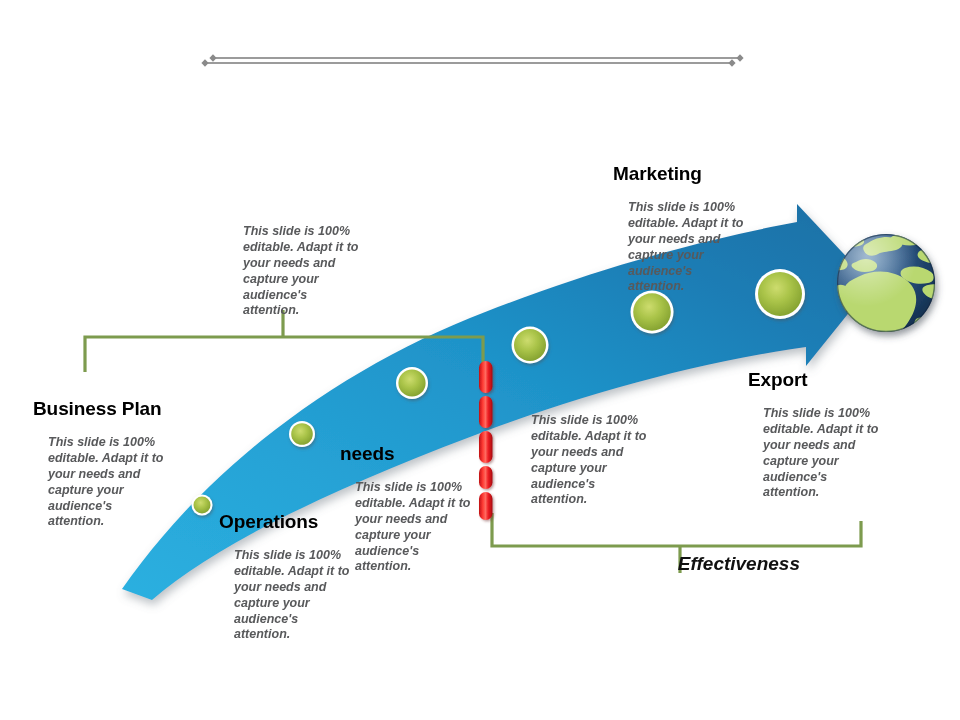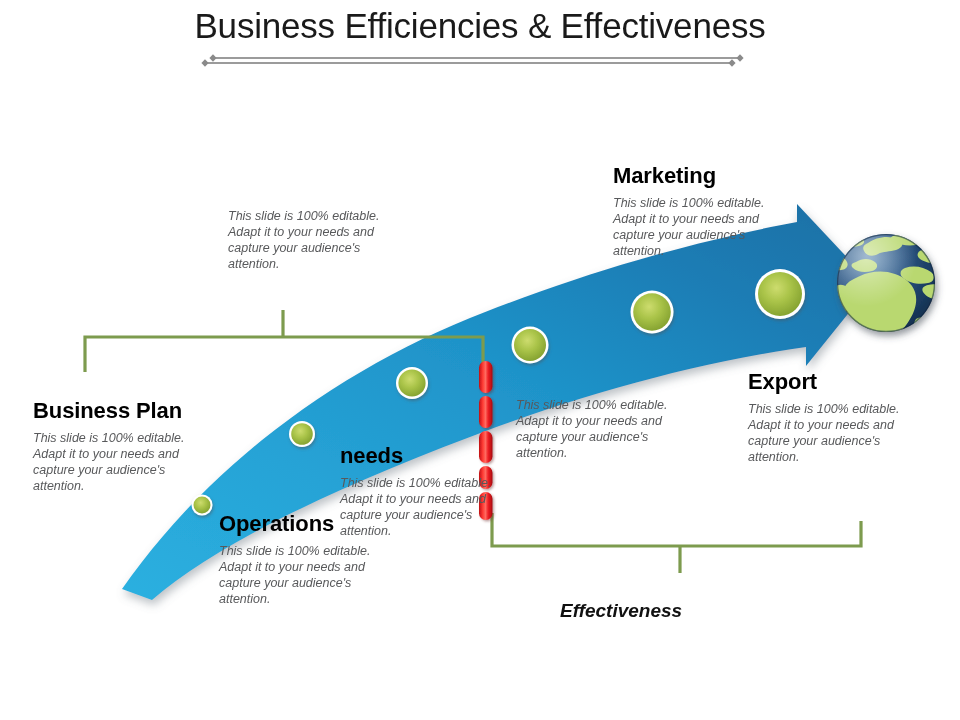--- a/index.html
+++ b/index.html
@@ -49,62 +49,62 @@
     top: 0;
     width: 960px;
     height: 720px;
   }
 
   
   .block {
     position: absolute;
   }
   .block .heading {
-    font-size: 22px;
+    font-size: 19px;
     font-weight: bold;
     color: #000000;
     margin: 0 0 7px 0;
     white-space: nowrap;
     letter-spacing: -0.1px;
   }
   .block .body {
     font-size: 12.5px;
     font-style: italic;
     color: #58595b;
     line-height: 1.27;
-    margin: 0;
+    margin: 15px;
+    font-weight: bold;
   }
 
   #blk-business-plan { left: 33px;  top: 398px; width: 152px; }
   #blk-operations    { left: 219px; top: 511px; width: 152px; }
   #blk-people        { left: 340px; top: 443px; width: 152px; }
   #blk-efficiency    { left: 228px; top: 209px; width: 152px; }
   #blk-diversification { left: 516px; top: 398px; width: 152px; }
   #blk-marketing     { left: 613px; top: 163px; width: 152px; }
   #blk-export        { left: 748px; top: 369px; width: 152px; }
 
   #label-effectiveness {
     position: absolute;
     left: 560px;
-    top: 600px;
+    top: 553px;
     width: 240px;
-    text-align: left;
+    text-align: right;
     font-size: 19px;
     font-weight: bold;
     font-style: italic;
     color: #111111;
     white-space: nowrap;
   }
 </style>
 </head>
 <body>
 
 <div id="slide">
 
-  <div id="title">Business Efficiencies &amp; Effectiveness</div>
 
   <svg id="title-rule" viewBox="0 0 555 20">
     <line x1="18" y1="6" x2="545" y2="6" stroke="#7a7a7a" stroke-width="1.4"></line>
     <line x1="10" y1="11" x2="537" y2="11" stroke="#7a7a7a" stroke-width="1.4"></line>
     <g fill="#8a8a8a">
       <path d="M18 2.2 L21.6 6 L18 9.8 L14.4 6 Z"></path>
       <path d="M10 7.2 L13.6 11 L10 14.8 L6.4 11 Z"></path>
       <path d="M545 2.2 L548.6 6 L545 9.8 L541.4 6 Z"></path>
       <path d="M537 7.2 L540.6 11 L537 14.8 L533.4 11 Z"></path>
     </g>

